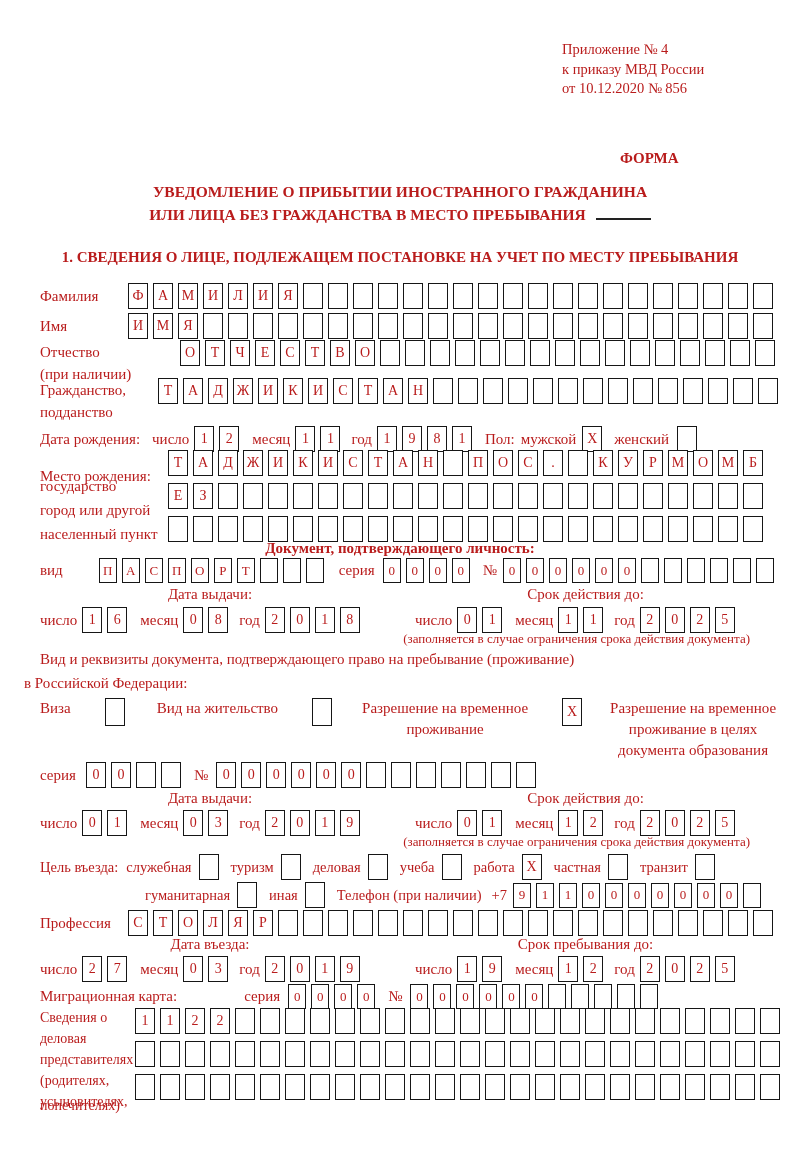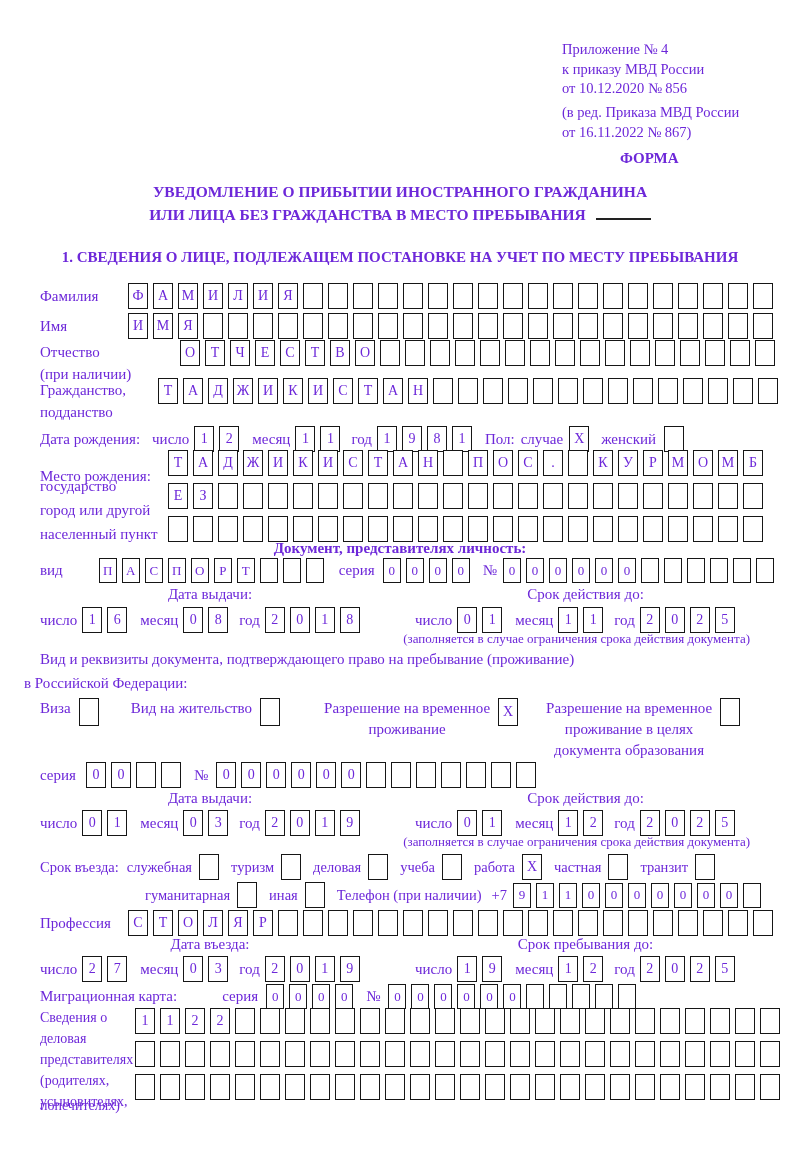--- a/index.html
+++ b/index.html
@@ -1,19 +1,19 @@
 <!DOCTYPE html>
 <html><head>
 <meta charset="utf-8">
 <style>
   * { box-sizing: border-box; margin: 0; padding: 0; }
   html, body { background: #ffffff; }
   .page {
     position: relative; width: 800px; height: 1163px; overflow: hidden;
-    background: #ffffff; color: #6d28d9;
+    background: #ffffff; color: #b91c1c;
     font-family: "Liberation Serif", "DejaVu Serif", serif;
     font-size: 15px;
   }
   .abs { position: absolute; }
   .row { display: flex; align-items: center; white-space: nowrap; }
   .boxes { display: flex; align-items: center; }
   .cbox {
     flex: none; width: 20px; height: 26px; border: 1.6px solid #161616;
     margin-right: 5px; display: flex; align-items: center; justify-content: center;
     font-size: 14px; background: #fff;
@@ -28,45 +28,41 @@
   .center { left: 0; width: 800px; text-align: center; }
   .appendix { font-size: 14.5px; line-height: 19.5px; }
   .title { font-weight: bold; font-size: 15.5px; }
   .section { font-weight: bold; font-size: 15px; }
   .small { font-size: 13px; }
   .f14 { font-size: 14px; }
   .f145 { font-size: 14.5px; }
   .flabel { flex: none; }
   .dl { margin-right: 5px; }.mr6{margin-right:6px}.mr8{margin-right:8px}
   .mr10{margin-right:10px}.mr12{margin-right:12px}.mr16{margin-right:16px}.mr20{margin-right:20px}
-  .mr28{margin-right:28px}.mr30{margin-right:44px}.mr32{margin-right:32px}.mr36{margin-right:36px}.mr45{margin-right:45px}.ml12{margin-left:12px}
+  .mr28{margin-right:28px}.mr30{margin-right:30px}.mr32{margin-right:32px}.mr36{margin-right:36px}.mr45{margin-right:67px}.ml12{margin-left:12px}
   .uline {
     display: inline-block; width: 55px; border-bottom: 2px solid #222;
     height: 0.85em; margin-left: 10px;
   }
-  .opt { display: flex; align-items: flex-start; }
+  .opt { display: flex; align-items: flex-start; gap: 26px; }
   .opt .checkbox { margin-left: 8px; height: 28px; }
   .optline { display: block; text-align: center; line-height: 21px; }
   .pair { display: flex; align-items: center; margin-right: 12px; }
   .plabel { margin-right: 7px; }
   .dtitle { text-align: center; }
 </style>
 </head>
 <body>
 
 <div class="page">
 
   <div class="abs appendix" style="left:562px; top:40px">
     <div>Приложение № 4</div>
     <div>к приказу МВД России</div>
     <div>от 10.12.2020 № 856</div>
-  </div>
-  <div class="abs appendix" style="left:562px; top:103px">
-    <div>(в ред. Приказа МВД России</div>
-    <div>от 16.11.2022 № 867)</div>
   </div>
   <div class="abs b" style="left:620px; top:150px">ФОРМА</div>
 
   <div class="abs center title" style="top:206px">
     <span>ИЛИ ЛИЦА БЕЗ ГРАЖДАНСТВА В МЕСТО ПРЕБЫВАНИЯ</span><span class="uline"></span>
   </div>
   <div class="abs center title" style="top:183px">УВЕДОМЛЕНИЕ О ПРИБЫТИИ ИНОСТРАННОГО ГРАЖДАНИНА</div>
   <div class="abs center section" style="top:249px">1. СВЕДЕНИЯ О ЛИЦЕ, ПОДЛЕЖАЩЕМ ПОСТАНОВКЕ НА УЧЕТ ПО МЕСТУ ПРЕБЫВАНИЯ</div>
 
   <div class="abs row" style="left:40px; top:283px">
@@ -205,21 +201,21 @@
         <span class="cbox">1</span>
       </span>
     <span class="dl">год</span>
     <span class="boxes mr8">
         <span class="cbox">1</span>
         <span class="cbox">9</span>
         <span class="cbox">8</span>
         <span class="cbox">1</span>
       </span>
     <span class="mr6">Пол:</span>
-    <span class="mr6">случае</span>
+    <span class="mr6">мужской</span>
     <span class="checkbox">X</span>
     <span class="ml12 mr8">женский</span>
     <span class="checkbox"></span>
   </div>
 
   <div class="abs" style="left:40px; top:468px">Место рождения:</div>
   <div class="abs" style="left:40px; top:478px">государство</div>
   <div class="abs" style="left:40px; top:502px">город или другой</div>
   <div class="abs" style="left:40px; top:526px">населенный пункт</div>
   <div class="abs boxes" style="left:168px; top:450px">
@@ -294,21 +290,21 @@
       <span class="cbox"></span>
       <span class="cbox"></span>
       <span class="cbox"></span>
       <span class="cbox"></span>
       <span class="cbox"></span>
       <span class="cbox"></span>
       <span class="cbox"></span>
       <span class="cbox"></span>
     </div>
 
-  <div class="abs center b" style="top:540px; font-size:15px">Документ, представителях личность:</div>
+  <div class="abs center b" style="top:540px; font-size:15px">Документ, подтверждающего личность:</div>
 
   <div class="abs row sm" style="left:40px; top:558px">
     <span class="mr36">вид</span>
     <span class="boxes mr10">
         <span class="cbox">П</span>
         <span class="cbox">А</span>
         <span class="cbox">С</span>
         <span class="cbox">П</span>
         <span class="cbox">О</span>
         <span class="cbox">Р</span>
@@ -476,21 +472,21 @@
     <span class="boxes">
         <span class="cbox">2</span>
         <span class="cbox">0</span>
         <span class="cbox">2</span>
         <span class="cbox">5</span>
       </span>
   </div>
   <div class="abs small" style="left:340px; top:834px; width:410px; text-align:right">(заполняется в случае ограничения срока действия документа)</div>
 
   <div class="abs row f145" style="left:40px; top:854px">
-    <span class="mr8">Срок въезда:</span>
+    <span class="mr8">Цель въезда:</span>
     <span class="pair">
         <span class="plabel">служебная</span>
         <span class="checkbox"></span>
       </span>
     <span class="pair">
         <span class="plabel">туризм</span>
         <span class="checkbox"></span>
       </span>
     <span class="pair">
         <span class="plabel">деловая</span>

